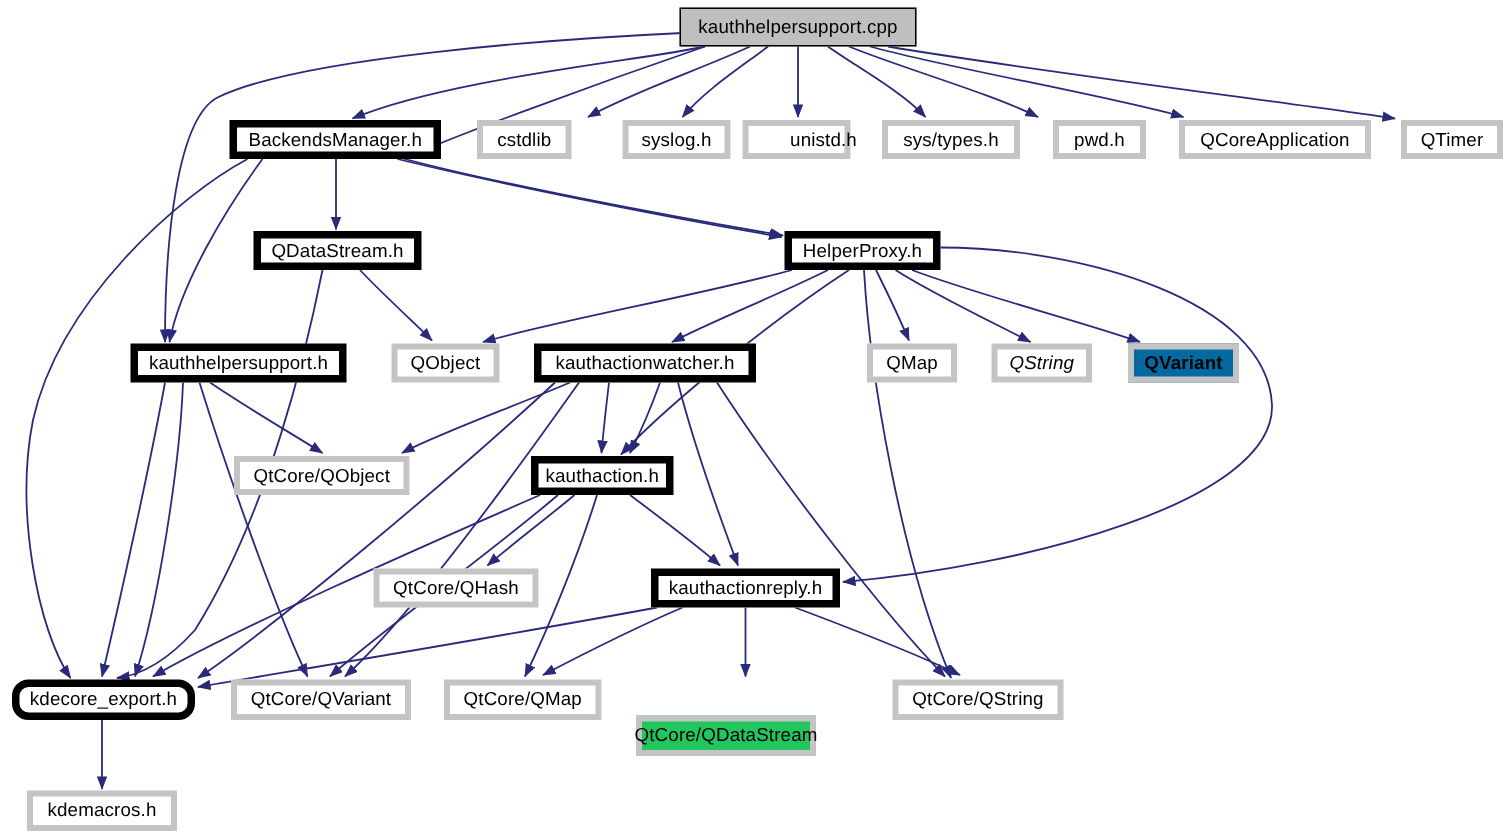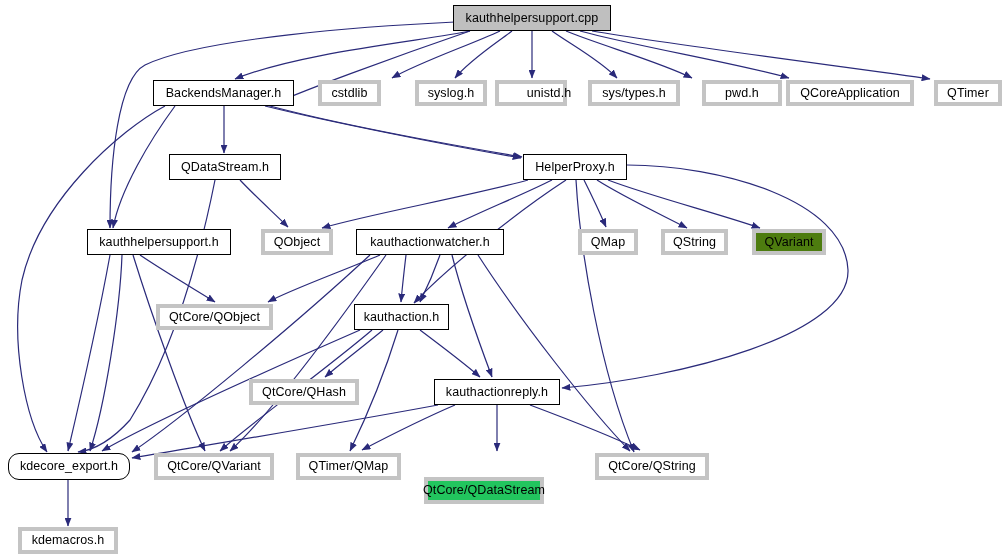--- a/index.html
+++ b/index.html
@@ -33,21 +33,21 @@
     font-size: 12.5px;
     letter-spacing: 0.1px;
     line-height: 1;
     user-select: none;
   }
   .node.plain {
     border: 4px solid #fca5a5;
     background: #ffffff;
   }
   .node.header {
-    border: 1px solid #d946ef;
+    border: 5px solid #d946ef;
     background: #ffffff;
     align-items: center;
   }
   .node.root {
     border: 1px solid #000000;
     background: #bfbfbf;
   }
   .node-label {
     pointer-events: none;
   }
@@ -122,21 +122,21 @@
       </div>
       <div class="node plain" style="left: 401px; top: 80px; width: 72px; height: 26px; background: rgb(255, 255, 255); border-color: rgb(196, 196, 196); margin-left: 14px;">
         <span class="node-label">syslog.h</span>
       </div>
       <div class="node plain" style="left: 495px; top: 80px; width: 72px; height: 26px; background: rgb(255, 255, 255); border-color: rgb(196, 196, 196); padding-left: 36px;">
         <span class="node-label">unistd.h</span>
       </div>
       <div class="node plain" style="left: 588px; top: 80px; width: 92px; height: 26px; background: rgb(255, 255, 255); border-color: rgb(196, 196, 196);">
         <span class="node-label">sys/types.h</span>
       </div>
-      <div class="node plain" style="left: 702px; top: 80px; width: 80px; height: 26px; background: rgb(255, 255, 255); border-color: rgb(196, 196, 196);">
+      <div class="node plain" style="left: 702px; top: 80px; width: 62px; height: 26px; background: rgb(255, 255, 255); border-color: rgb(196, 196, 196);">
         <span class="node-label">pwd.h</span>
       </div>
       <div class="node plain" style="left: 786px; top: 80px; width: 128px; height: 26px; background: rgb(255, 255, 255); border-color: rgb(196, 196, 196);">
         <span class="node-label">QCoreApplication</span>
       </div>
       <div class="node plain" style="left: 934px; top: 80px; width: 68px; height: 26px; background: rgb(255, 255, 255); border-color: rgb(196, 196, 196);">
         <span class="node-label">QTimer</span>
       </div>
       <div class="node header" style="left: 169px; top: 154px; width: 112px; height: 26px; background: rgb(255, 255, 255); border-color: rgb(0, 0, 0);">
         <span class="node-label">QDataStream.h</span>
@@ -149,24 +149,24 @@
       </div>
       <div class="node plain" style="left: 261px; top: 229px; width: 72px; height: 26px; background: rgb(255, 255, 255); border-color: rgb(196, 196, 196);">
         <span class="node-label">QObject</span>
       </div>
       <div class="node header" style="left: 356px; top: 229px; width: 148px; height: 26px; background: rgb(255, 255, 255); border-color: rgb(0, 0, 0);">
         <span class="node-label">kauthactionwatcher.h</span>
       </div>
       <div class="node plain" style="left: 578px; top: 229px; width: 60px; height: 26px; background: rgb(255, 255, 255); border-color: rgb(196, 196, 196);">
         <span class="node-label">QMap</span>
       </div>
-      <div class="node plain" style="left: 661px; top: 229px; width: 67px; height: 26px; background: rgb(255, 255, 255); border-color: rgb(196, 196, 196);">
+      <div class="node plain" style="left: 661px; top: 229px; width: 67px; height: 26px; background: rgb(255, 255, 255); border-color: rgb(196, 196, 196); font-style: italic;">
         <span class="node-label">QString</span>
       </div>
-      <div class="node plain" style="left: 752px; top: 229px; width: 74px; height: 26px; background: #4d7c0f; border-color: rgb(196, 196, 196);">
+      <div class="node plain" style="left: 752px; top: 229px; width: 74px; height: 26px; background: #0369a1; border-color: rgb(196, 196, 196); font-weight: bold;">
         <span class="node-label">QVariant</span>
       </div>
       <div class="node plain" style="left: 156px; top: 304px; width: 117px; height: 26px; background: rgb(255, 255, 255); border-color: rgb(196, 196, 196);">
         <span class="node-label">QtCore/QObject</span>
       </div>
       <div class="node header" style="left: 354px; top: 304px; width: 95px; height: 26px; background: rgb(255, 255, 255); border-color: rgb(0, 0, 0);">
         <span class="node-label">kauthaction.h</span>
       </div>
       <div class="node plain" style="left: 249px; top: 379px; width: 110px; height: 26px; background: rgb(255, 255, 255); border-color: rgb(196, 196, 196);">
         <span class="node-label">QtCore/QHash</span>
@@ -174,21 +174,21 @@
       <div class="node header" style="left: 434px; top: 379px; width: 126px; height: 26px; background: rgb(255, 255, 255); border-color: rgb(0, 0, 0);">
         <span class="node-label">kauthactionreply.h</span>
       </div>
       <div class="node header" style="left: 8px; top: 453px; width: 122px; height: 27px; background: rgb(255, 255, 255); border-color: rgb(0, 0, 0); border-radius: 11px;">
         <span class="node-label">kdecore_export.h</span>
       </div>
       <div class="node plain" style="left: 154px; top: 453px; width: 120px; height: 27px; background: rgb(255, 255, 255); border-color: rgb(196, 196, 196);">
         <span class="node-label">QtCore/QVariant</span>
       </div>
       <div class="node plain" style="left: 296px; top: 453px; width: 105px; height: 27px; background: rgb(255, 255, 255); border-color: rgb(196, 196, 196);">
-        <span class="node-label">QTimer/QMap</span>
+        <span class="node-label">QtCore/QMap</span>
       </div>
       <div class="node plain" style="left: 424px; top: 453px; width: 120px; height: 27px; background: #22c55e; border-color: rgb(196, 196, 196); margin-top: 24px;">
         <span class="node-label">QtCore/QDataStream</span>
       </div>
       <div class="node plain" style="left: 595px; top: 453px; width: 114px; height: 27px; background: rgb(255, 255, 255); border-color: rgb(196, 196, 196);">
         <span class="node-label">QtCore/QString</span>
       </div>
       <div class="node plain" style="left: 18px; top: 527px; width: 100px; height: 27px; background: rgb(255, 255, 255); border-color: rgb(196, 196, 196);">
         <span class="node-label">kdemacros.h</span>
       </div>

